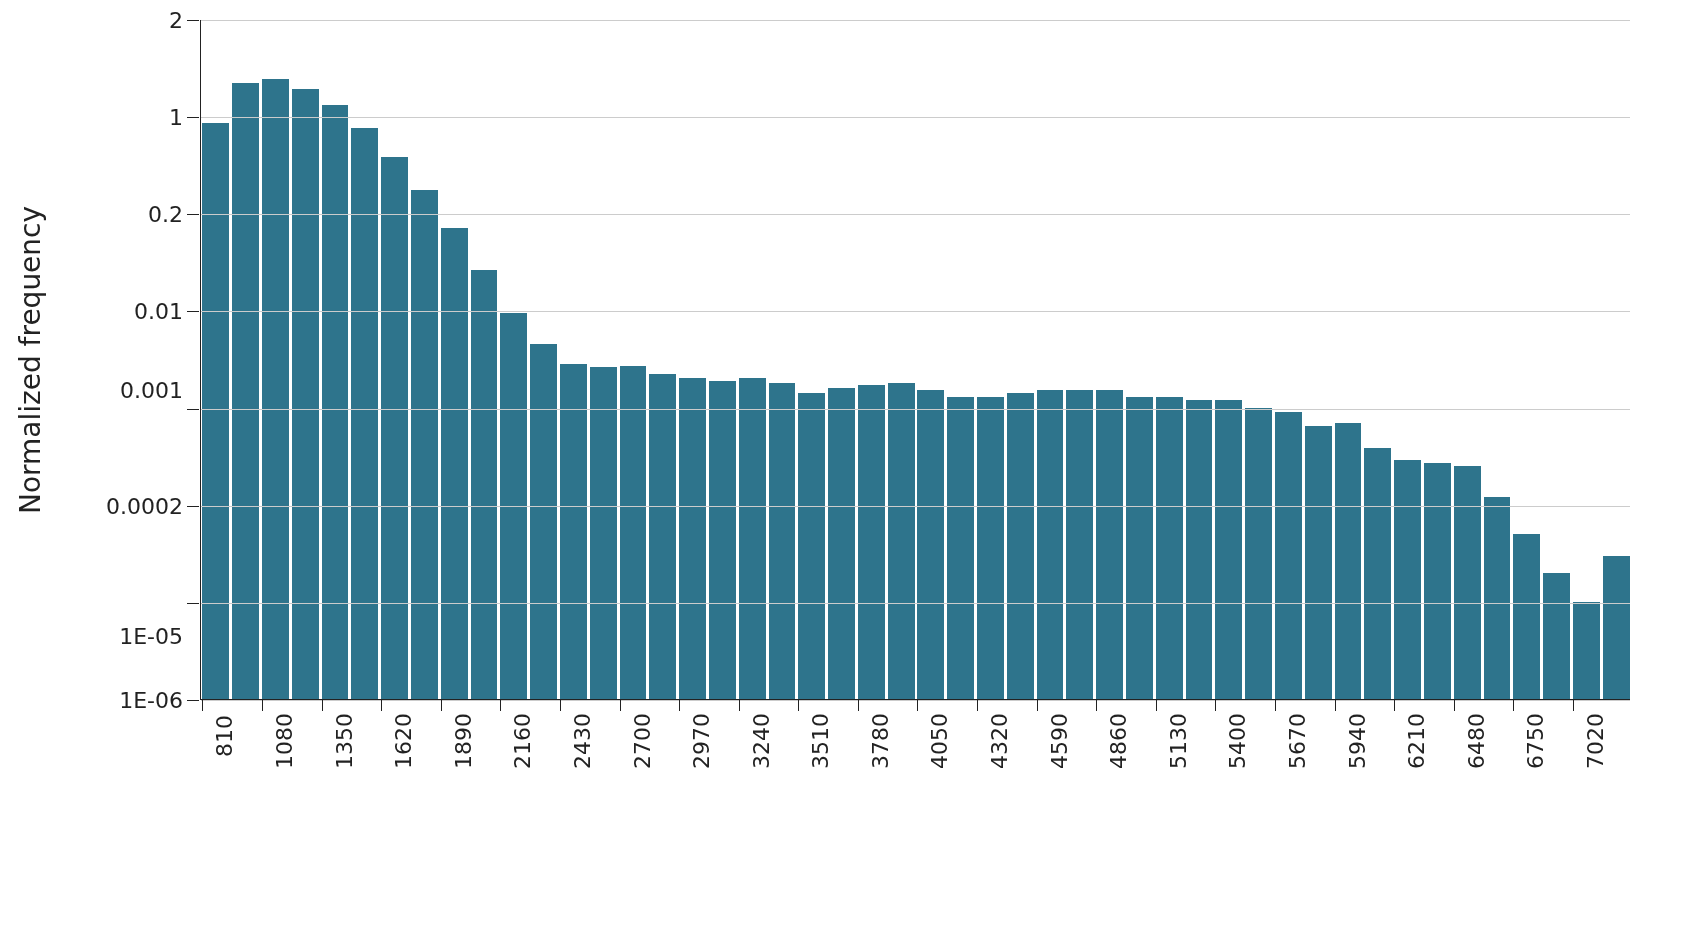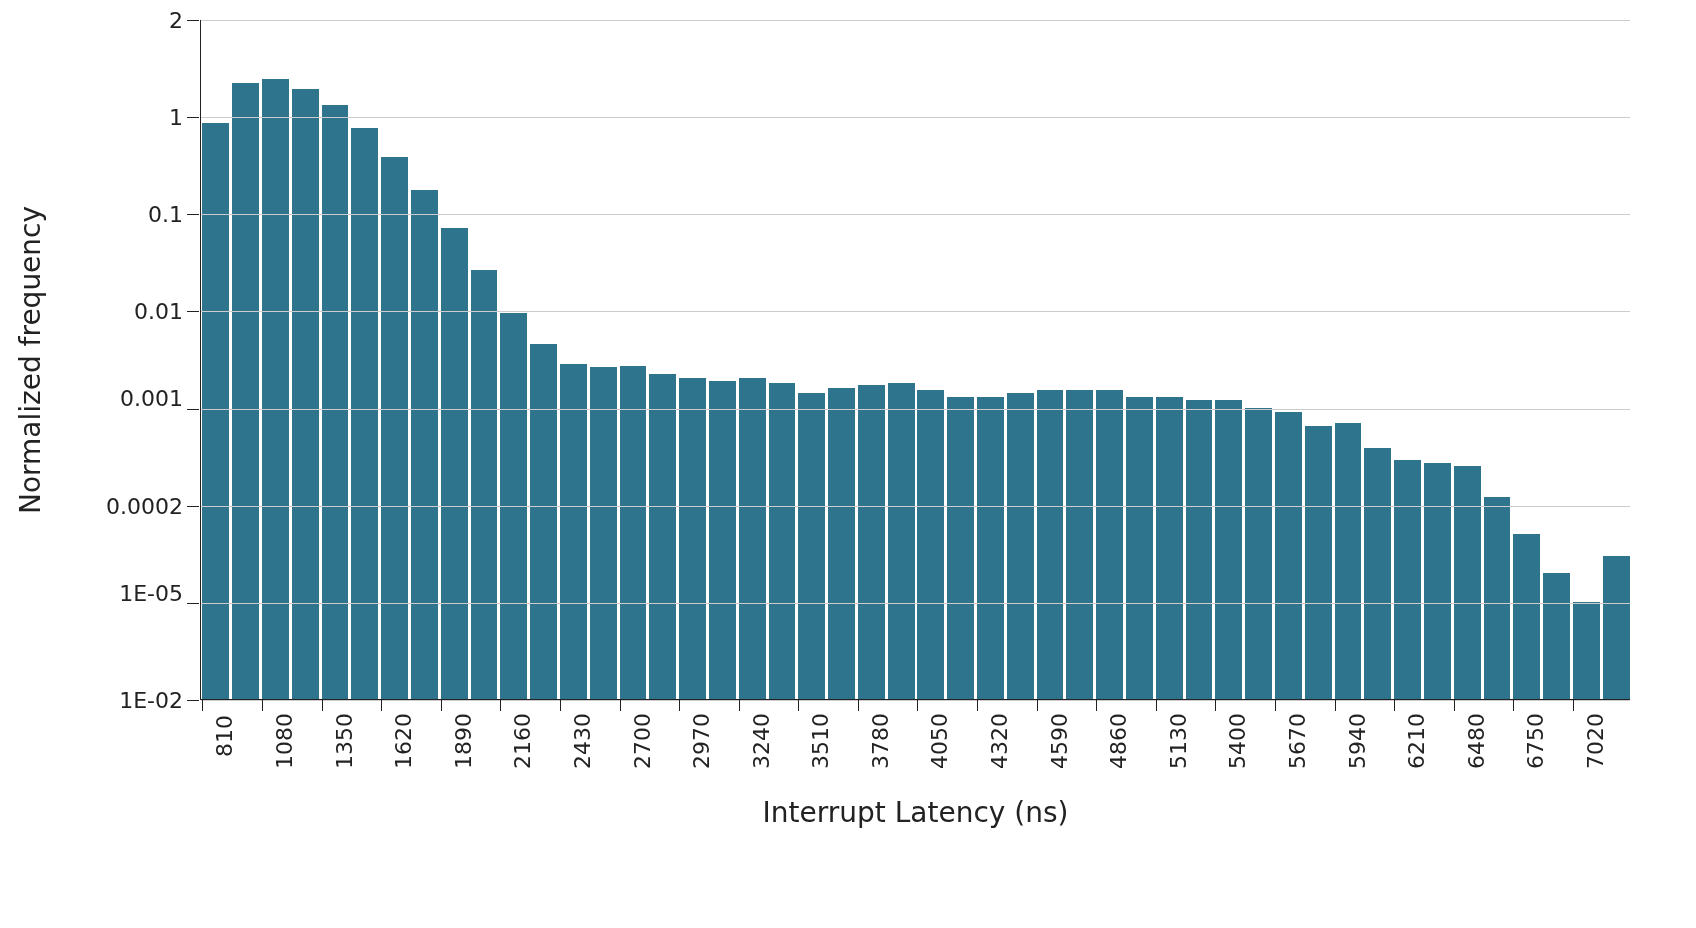--- a/index.html
+++ b/index.html
@@ -144,39 +144,38 @@
         <div class="bar" style="left: 1163.36px; width: 26.8125px; height: 250.608px; background: rgb(46, 116, 140);"></div>
         <div class="bar" style="left: 1193.16px; width: 26.8125px; height: 239.204px; background: rgb(46, 116, 140);"></div>
         <div class="bar" style="left: 1222.95px; width: 26.8125px; height: 236.19px; background: rgb(46, 116, 140);"></div>
         <div class="bar" style="left: 1252.74px; width: 26.8125px; height: 232.943px; background: rgb(46, 116, 140);"></div>
         <div class="bar" style="left: 1282.53px; width: 26.8125px; height: 201.978px; background: rgb(46, 116, 140);"></div>
         <div class="bar" style="left: 1312.32px; width: 26.8125px; height: 165.043px; background: rgb(46, 116, 140);"></div>
         <div class="bar" style="left: 1342.11px; width: 26.8125px; height: 126.386px; background: rgb(46, 116, 140);"></div>
         <div class="bar" style="left: 1371.91px; width: 26.8125px; height: 97.1429px; background: rgb(46, 116, 140);"></div>
         <div class="bar" style="left: 1401.7px; width: 26.8125px; height: 143.492px; background: rgb(46, 116, 140);"></div>
       </div>
-    <div class="x-axis-title">Interrupt Latency (ns)</div>
   <div class="grid-line" style="top: 680px;"></div>
       <div class="y-tick" style="top: 680px;"></div>
-      <div class="y-tick-label" style="top: 680px;">1E-02</div>
+      <div class="y-tick-label" style="top: 680px;">1E-06</div>
       <div class="grid-line" style="top: 582.857px;"></div>
       <div class="y-tick" style="top: 582.857px;"></div>
-      <div class="y-tick-label" style="top: 573px;">1E-05</div>
+      <div class="y-tick-label" style="top: 616px;">1E-05</div>
       <div class="grid-line" style="top: 485.714px;"></div>
       <div class="y-tick" style="top: 485.714px;"></div>
       <div class="y-tick-label" style="top: 485.714px;">0.0002</div>
       <div class="grid-line" style="top: 388.571px;"></div>
       <div class="y-tick" style="top: 388.571px;"></div>
-      <div class="y-tick-label" style="top: 378px;">0.001</div>
+      <div class="y-tick-label" style="top: 370px;">0.001</div>
       <div class="grid-line" style="top: 291.429px;"></div>
       <div class="y-tick" style="top: 291.429px;"></div>
       <div class="y-tick-label" style="top: 291.429px;">0.01</div>
       <div class="grid-line" style="top: 194.286px;"></div>
       <div class="y-tick" style="top: 194.286px;"></div>
-      <div class="y-tick-label" style="top: 194.286px;">0.1</div>
+      <div class="y-tick-label" style="top: 194.286px;">0.2</div>
       <div class="grid-line" style="top: 97.1429px;"></div>
       <div class="y-tick" style="top: 97.1429px;"></div>
       <div class="y-tick-label" style="top: 97.1429px;">1</div>
       <div class="grid-line" style="top: 0px;"></div>
       <div class="y-tick" style="top: 0px;"></div>
       <div class="y-tick-label" style="top: 0px;">2</div>
       <div class="x-tick" style="left: 1.48958px;"></div>
       <div class="x-tick-label" style="left: 11.4896px; transform: translate(0px, 58px) rotate(-90deg);">810</div>
       <div class="x-tick" style="left: 61.0729px;"></div>
       <div class="x-tick-label" style="left: 71.0729px; transform: translate(0px, 70px) rotate(-90deg);">1080</div>

